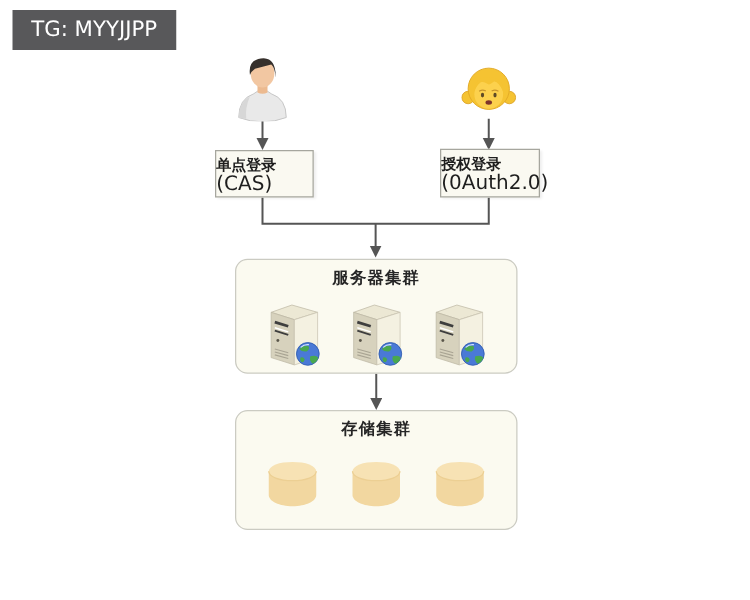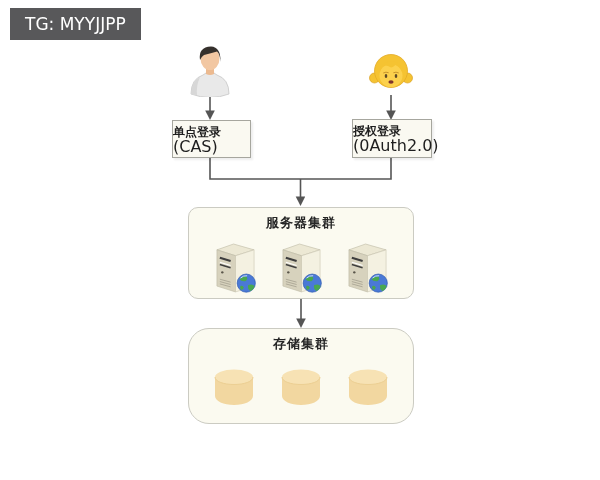--- a/index.html
+++ b/index.html
@@ -25,21 +25,21 @@
   }
   .login-node.cas{left:172px;top:120px;width:79px;height:38px;}
   .login-node.oauth{left:352px;top:119px;width:80px;height:39px;}
   .login-node .t1{font-size:12px;font-weight:bold;line-height:15px;}
   .login-node .t2{font-size:16px;line-height:14px;}
   .cluster{
     position:absolute;background:#fbfaf0;border:1px solid #cbcbc2;border-radius:10px;
     box-sizing:border-box;
   }
   .cluster.servers{left:188px;top:207px;width:226px;height:92px;}
-  .cluster.storage{left:188px;top:328px;width:226px;height:96px;border-radius:21px;}
+  .cluster.storage{left:188px;top:328px;width:226px;height:96px;}
   .cluster .title{
     text-align:center;font-size:13px;font-weight:bold;color:#262626;
     margin-top:8px;letter-spacing:1px;line-height:14px;
   }
   .icon-row{display:flex;justify-content:center;align-items:flex-start;}
   .cluster.servers .icon-row{gap:21px;margin-top:10px;}
   .cluster.storage .icon-row{gap:25px;margin-top:17px;}
   .srv{width:45px;height:53px;}
   .cyl{width:42px;height:38px;}
 </style>

